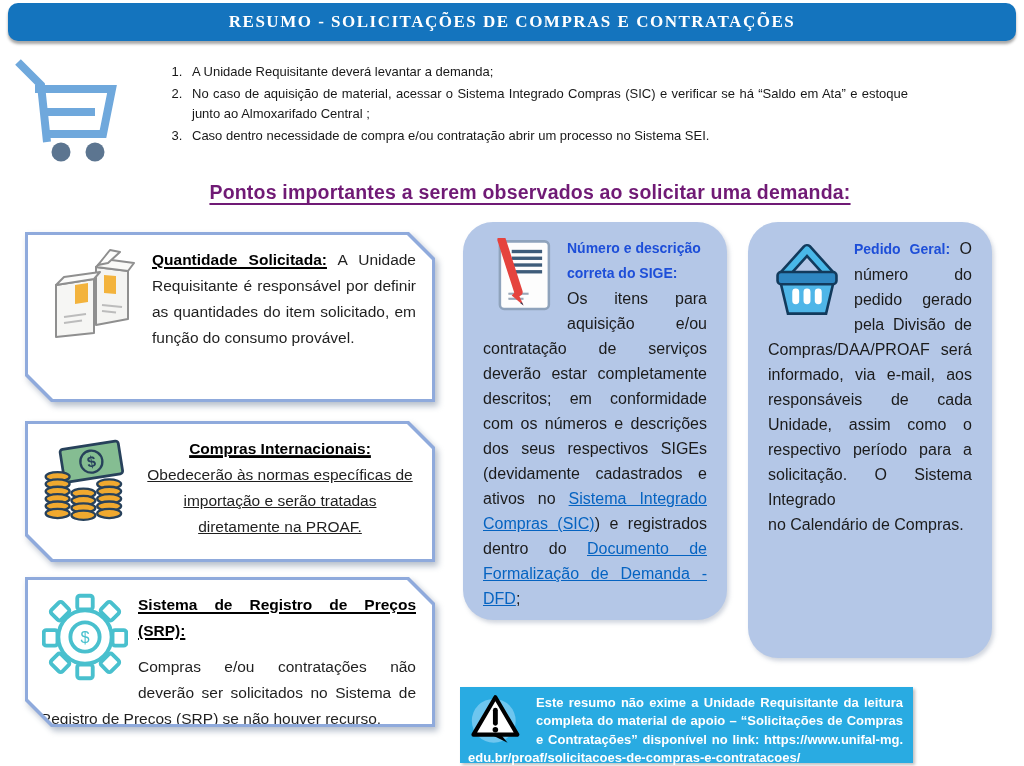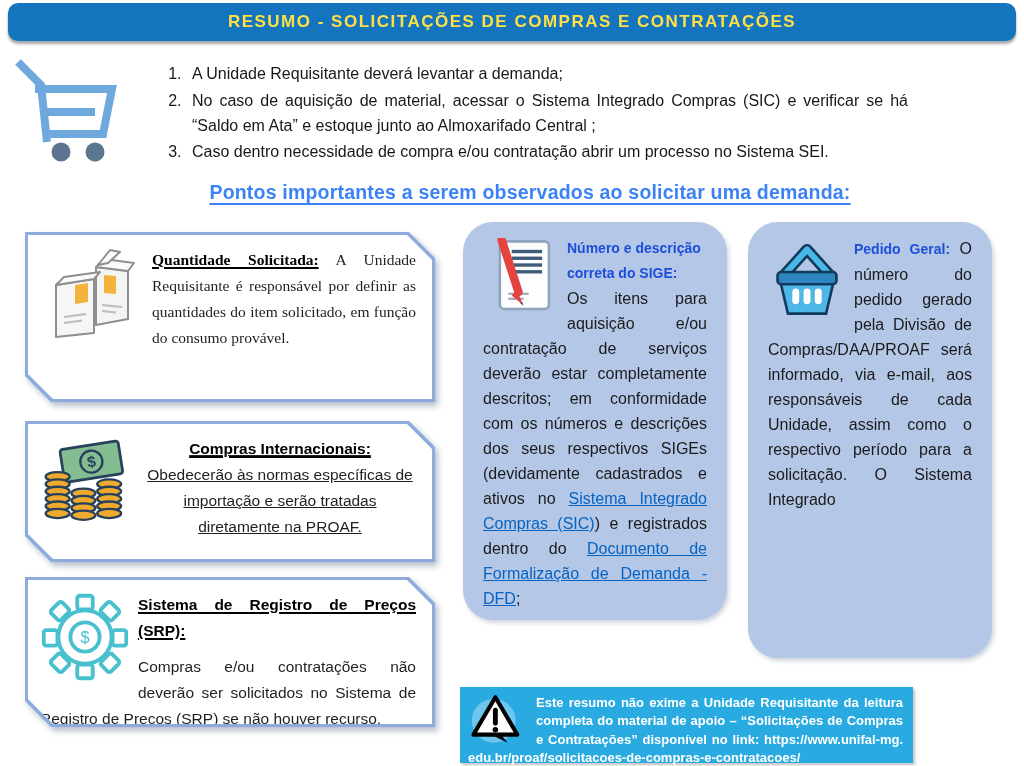--- a/index.html
+++ b/index.html
@@ -10,54 +10,54 @@
   }
 
   
   .header-bar {
     position:absolute; left:8px; top:3px; width:1008px; height:38px;
     background:#1474BE; border-radius:10px;
     display:flex; align-items:center; justify-content:center;
     box-shadow:0 3px 3px rgba(0,0,0,.35);
   }
   .header-title {
-    color:#fde047; font-family:Liberation Sans, sans-serif;
+    color:#ffffff; font-family:Liberation Serif, serif;
     font-weight:bold; font-size:17px; letter-spacing:1.5px;
   }
 
   
   .cart-wrap { position:absolute; left:8px; top:56px; width:114px; height:108px; }
   .intro-list {
     position:absolute; left:150px; top:62px; width:758px;
-    font-size:16px; line-height:1.55; color:#181818;
+    font-size:13px; line-height:1.55; color:#181818;
     padding-left:36px; list-style:decimal;
   }
   .intro-list li { margin-bottom:2px; text-align:justify; padding-left:6px; }
 
   
   .section-heading {
     position:absolute; left:100px; top:181px; width:860px; text-align:center;
-    font-size:19.5px; font-weight:bold; color:#3b82f6;
+    font-size:19.5px; font-weight:bold; color:#701a75;
     text-decoration:underline; text-decoration-thickness:2px; text-underline-offset:4px;
     letter-spacing:.2px;
   }
 
   
   .snip-box { position:absolute; left:25px; width:410px;
     filter:drop-shadow(3px 4px 3px rgba(90,110,140,.45)); }
   .snip-outer {
     position:absolute; inset:0; background:#8FAADC;
     clip-path:polygon(0 0, calc(100% - 26px) 0, 100% 26px, 100% 100%, 26px 100%, 0 calc(100% - 26px));
   }
   .snip-inner {
     position:absolute; inset:3px; background:#ffffff;
     clip-path:polygon(0 0, calc(100% - 25px) 0, 100% 25px, 100% 100%, 25px 100%, 0 calc(100% - 25px));
     padding:12px 16px 8px 12px;
   }
-  .snip-box.b1 { top:232px; height:170px;font-family:Liberation Serif, serif; }
+  .snip-box.b1 { top:232px; height:170px; }
   .snip-box.b2 { top:421px; height:141px; }
   .snip-box.b3 { top:577px; height:150px; }
 
   .box-icon { float:left; margin:0 10px 2px 2px; }
   .left-text { font-size:15.5px; line-height:1.68; text-align:justify; color:#1f1f1f; }
   .left-title {
     font-weight:bold; color:#000;
     text-decoration:underline; text-decoration-thickness:1.5px; text-underline-offset:2px;
   }
   .b2 .left-text, .b2 .left-text { text-align:center;text-decoration:underline; }
@@ -233,20 +233,21 @@
         <rect x="11" y="38" width="68" height="14" rx="4" fill="#2E86C1" stroke="#123A5C" stroke-width="3"></rect>
         <path d="M15 52 L75 52 L67 86 L23 86 Z" fill="#4FB6E8" stroke="#123A5C" stroke-width="3"></path>
         <g fill="#ffffff">
           <rect x="28" y="57" width="8" height="18" rx="4"></rect>
           <rect x="41" y="57" width="8" height="18" rx="4"></rect>
           <rect x="54" y="57" width="8" height="18" rx="4"></rect>
         </g>
       </svg>
     </div>
     <p class="card-body"><span class="card-title" style="display:inline">Pedido Geral:</span> <span>O número do pedido gerado pela Divisão de Compras/DAA/PROAF será informado, via e-mail, aos responsáveis de cada Unidade, assim como o respectivo período para a solicitação. O Sistema Integrado</span></p>
+    <p class="card-body">no Calendário de Compras.</p>
   </div>
 
   <div class="warning-box">
     <div class="warn-icon">
       <svg width="58" height="52" viewBox="0 0 70 64">
         <circle cx="31" cy="33" r="27" fill="#6EC6EF"></circle>
         <path d="M33 4 L60 50 L6 50 Z" fill="#ffffff" stroke="#000000" stroke-width="5" stroke-linejoin="round"></path>
         <path d="M40 50 L48 60 L28 50 Z" fill="#000000"></path>
         <path d="M33 20 L33 36" stroke="#000000" stroke-width="6" stroke-linecap="round"></path>
         <circle cx="33" cy="44" r="3.4" fill="#000000"></circle>

